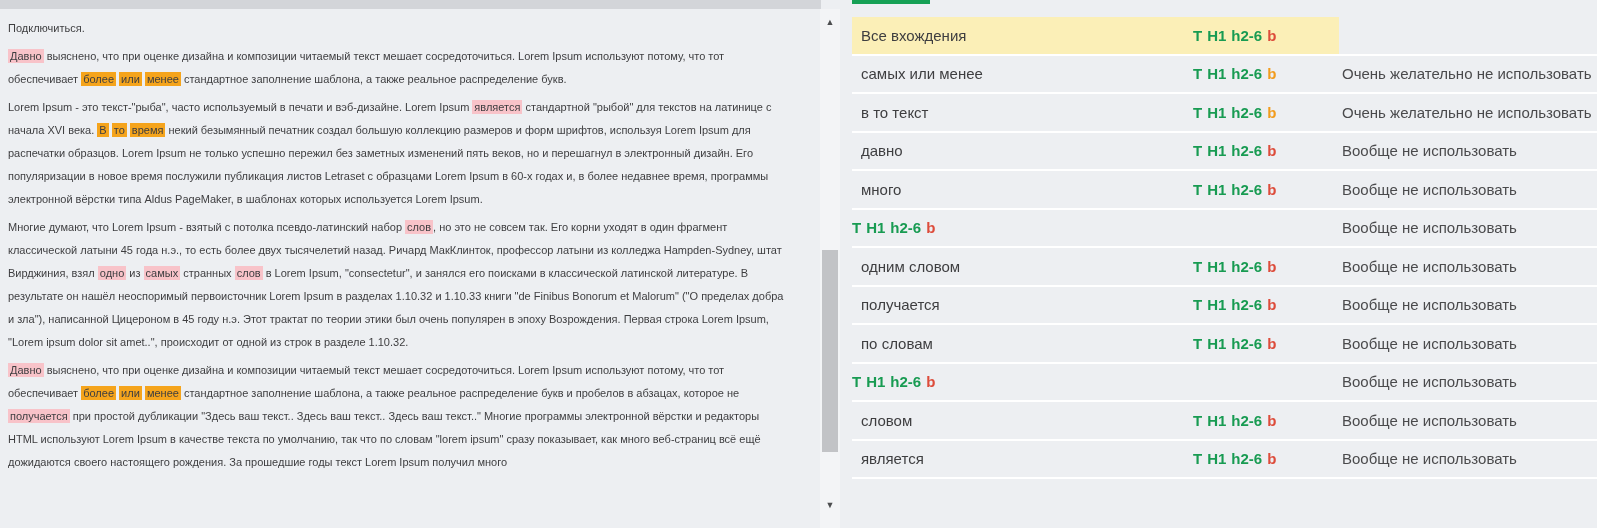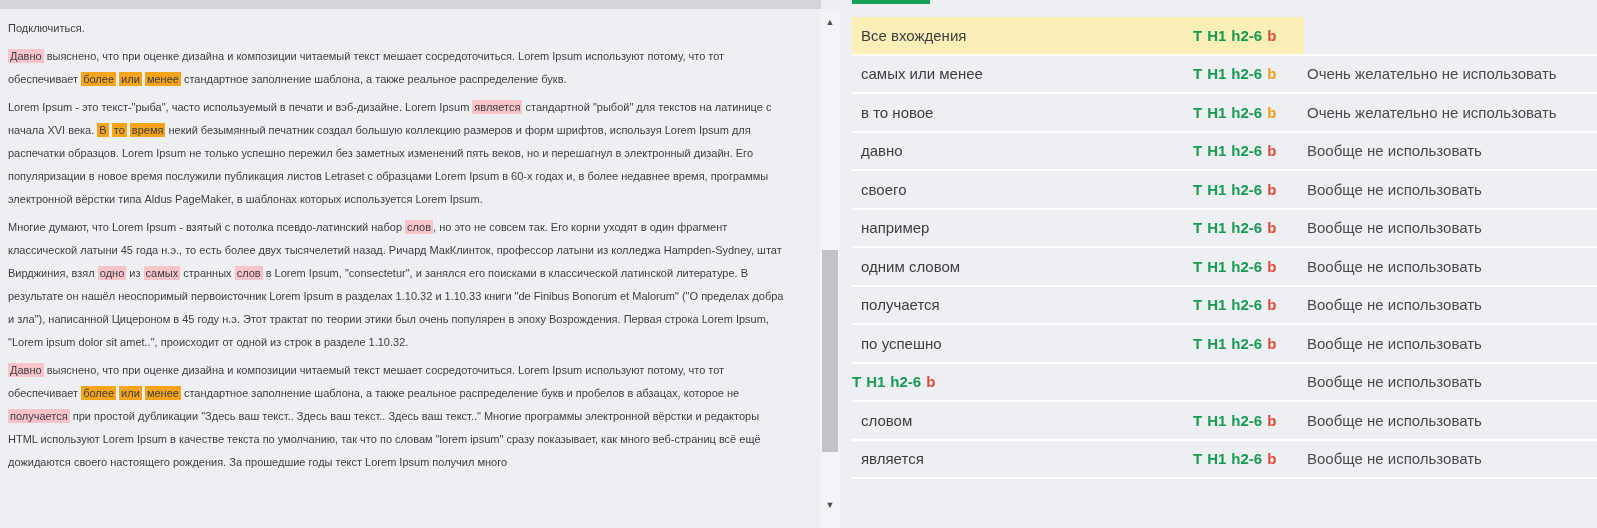--- a/index.html
+++ b/index.html
@@ -50,21 +50,21 @@
   }
 
   
   .results { position:absolute; left:852px; top:17px; width:745px; }
   .row {
     display:flex; align-items:stretch;
     height:38.5px; box-sizing:border-box;
     border-bottom:2px solid var(--separator);
     cursor:pointer;
   }
-  .row-main { width:452px; display:flex; align-items:center; }
+  .row-main { width:487px; display:flex; align-items:center; }
   .row-main.hl { background:var(--row-yellow); }
   .cell-word {
     width:341px; box-sizing:border-box; padding-left:9px;
     font-size:15px; color:var(--text); white-space:nowrap;
   }
   .cell-tags { display:flex; gap:5px; font-size:15px; font-weight:bold; white-space:nowrap; }
   .tag-g        { color:var(--tag-green); }
   .tag-b-red    { color:var(--tag-red); }
   .tag-b-orange { color:var(--tag-orange); }
   .cell-advice {
@@ -114,21 +114,21 @@
             <span class="tag-g">T</span>
             <span class="tag-g">H1</span>
             <span class="tag-g">h2-6</span>
             <span class="tag-b-orange">b</span>
           </div>
         </div>
         <div class="cell-advice">Очень желательно не использовать</div>
       </div>
       <div class="row">
         <div class="row-main">
-          <div class="cell-word">в то новое</div>
+          <div class="cell-word">в то текст</div>
           <div class="cell-tags">
             <span class="tag-g">T</span>
             <span class="tag-g">H1</span>
             <span class="tag-g">h2-6</span>
             <span class="tag-b-orange">b</span>
           </div>
         </div>
         <div class="cell-advice">Очень желательно не использовать</div>
       </div>
       <div class="row">
@@ -138,33 +138,32 @@
             <span class="tag-g">T</span>
             <span class="tag-g">H1</span>
             <span class="tag-g">h2-6</span>
             <span class="tag-b-red">b</span>
           </div>
         </div>
         <div class="cell-advice">Вообще не использовать</div>
       </div>
       <div class="row">
         <div class="row-main">
-          <div class="cell-word">своего</div>
-          <div class="cell-tags">
-            <span class="tag-g">T</span>
-            <span class="tag-g">H1</span>
-            <span class="tag-g">h2-6</span>
-            <span class="tag-b-red">b</span>
-          </div>
-        </div>
-        <div class="cell-advice">Вообще не использовать</div>
-      </div>
-      <div class="row">
-        <div class="row-main">
-          <div class="cell-word">например</div>
+          <div class="cell-word">много</div>
+          <div class="cell-tags">
+            <span class="tag-g">T</span>
+            <span class="tag-g">H1</span>
+            <span class="tag-g">h2-6</span>
+            <span class="tag-b-red">b</span>
+          </div>
+        </div>
+        <div class="cell-advice">Вообще не использовать</div>
+      </div>
+      <div class="row">
+        <div class="row-main">
           <div class="cell-tags">
             <span class="tag-g">T</span>
             <span class="tag-g">H1</span>
             <span class="tag-g">h2-6</span>
             <span class="tag-b-red">b</span>
           </div>
         </div>
         <div class="cell-advice">Вообще не использовать</div>
       </div>
       <div class="row">
@@ -186,21 +185,21 @@
             <span class="tag-g">T</span>
             <span class="tag-g">H1</span>
             <span class="tag-g">h2-6</span>
             <span class="tag-b-red">b</span>
           </div>
         </div>
         <div class="cell-advice">Вообще не использовать</div>
       </div>
       <div class="row">
         <div class="row-main">
-          <div class="cell-word">по успешно</div>
+          <div class="cell-word">по словам</div>
           <div class="cell-tags">
             <span class="tag-g">T</span>
             <span class="tag-g">H1</span>
             <span class="tag-g">h2-6</span>
             <span class="tag-b-red">b</span>
           </div>
         </div>
         <div class="cell-advice">Вообще не использовать</div>
       </div>
       <div class="row">

